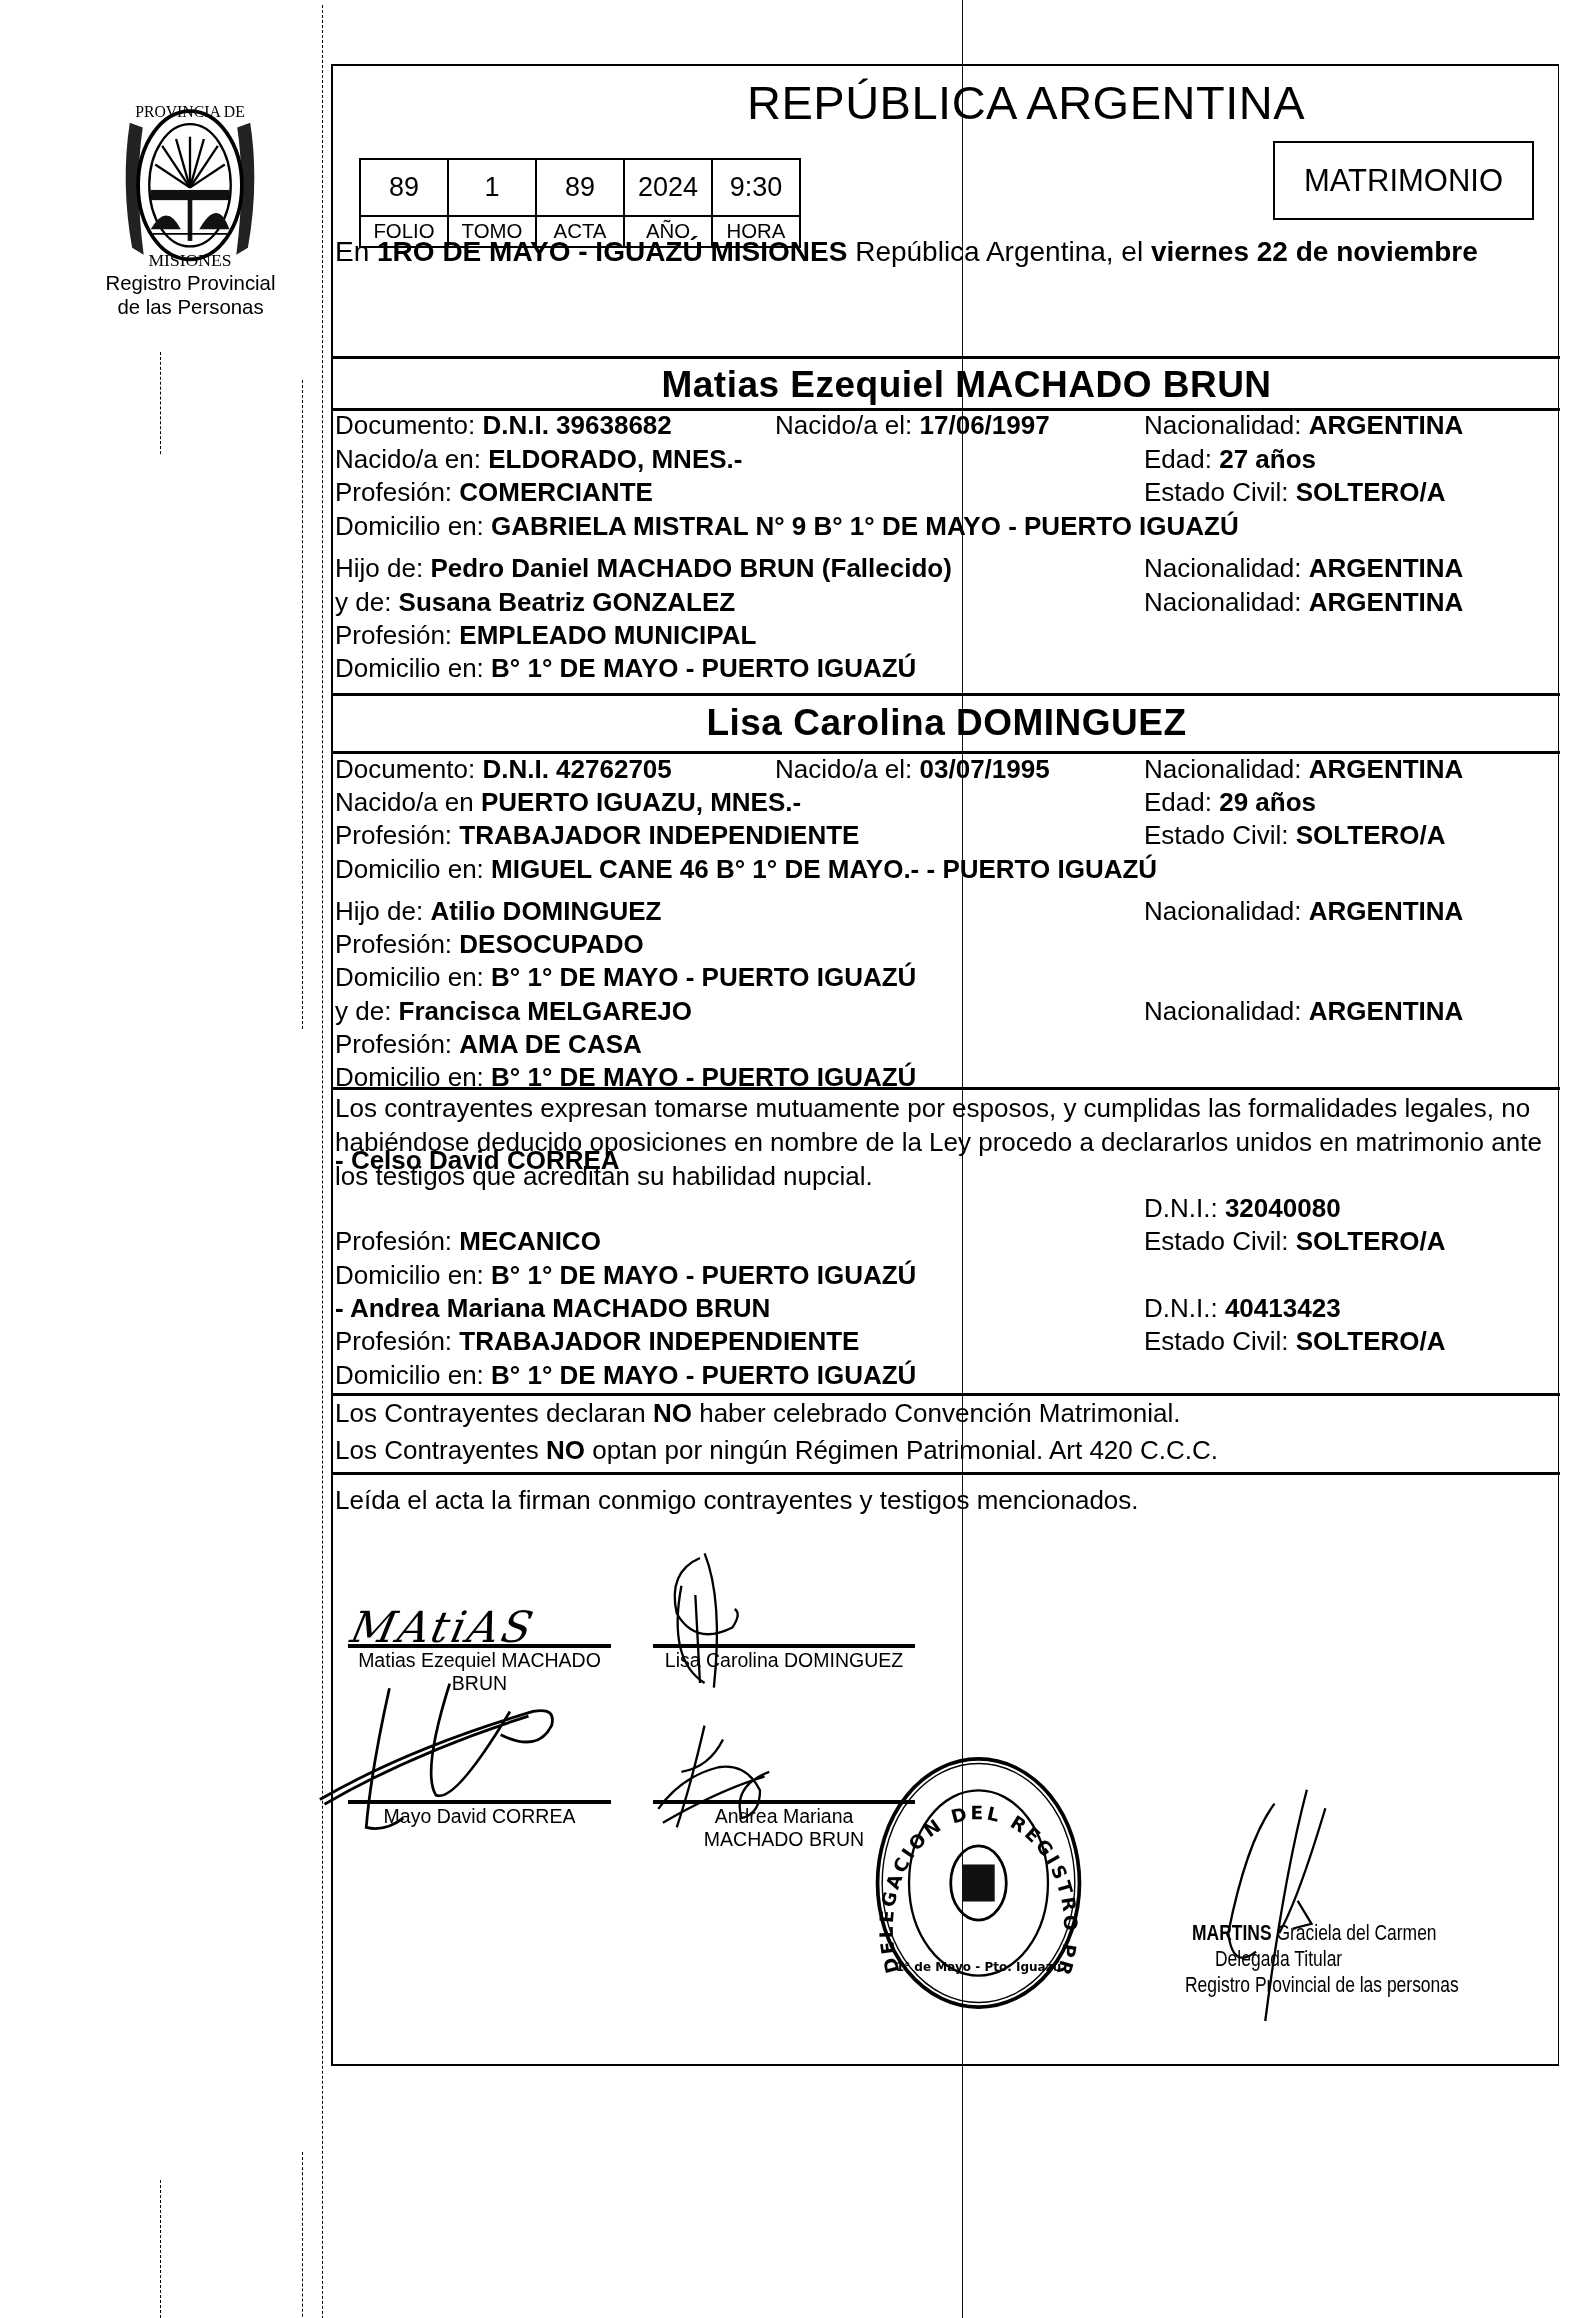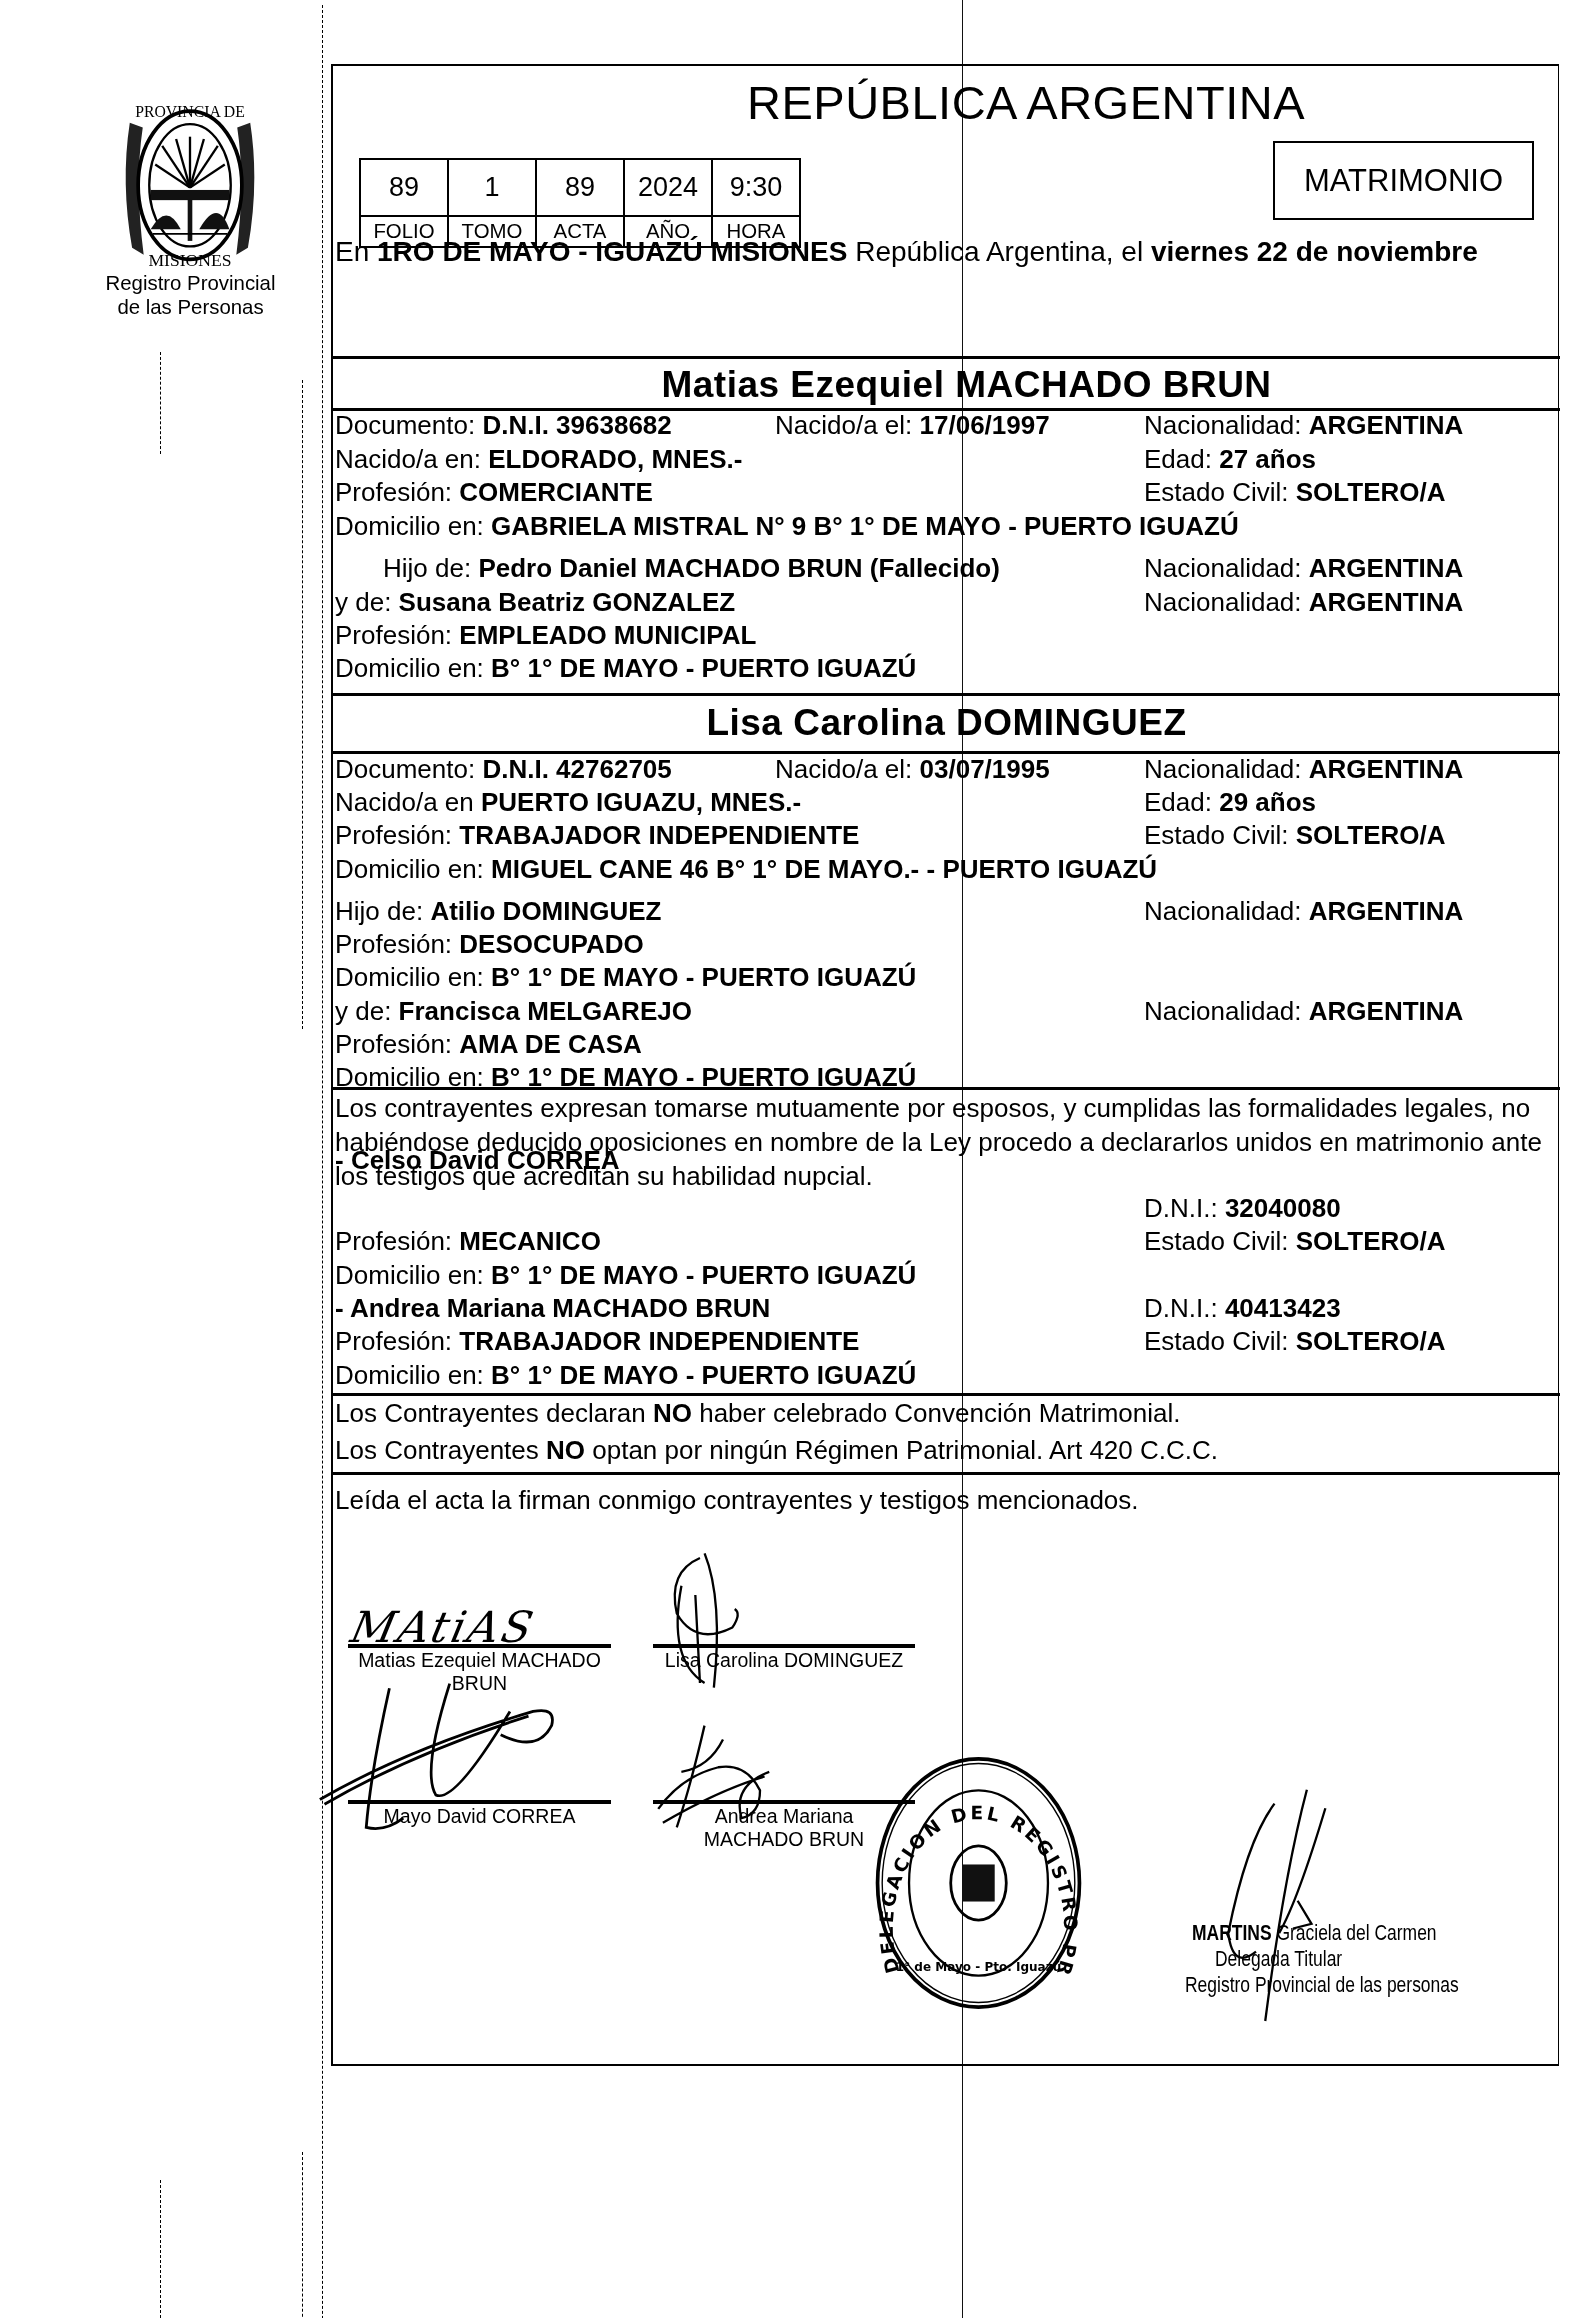--- a/index.html
+++ b/index.html
@@ -124,21 +124,21 @@
 <div class="row col3" style="top:409px;"><span>Nacionalidad: </span><span class="b">ARGENTINA</span></div>
 
 <div class="row col1" style="top:443px;"><span>Nacido/a en: </span><span class="b">ELDORADO, MNES.-</span></div>
 <div class="row col3" style="top:443px;"><span>Edad: </span><span class="b">27 años</span></div>
 
 <div class="row col1" style="top:476px;"><span>Profesión: </span><span class="b">COMERCIANTE</span></div>
 <div class="row col3" style="top:476px;"><span>Estado Civil: </span><span class="b">SOLTERO/A</span></div>
 
 <div class="row col1" style="top:510px;"><span>Domicilio en: </span><span class="b">GABRIELA MISTRAL N° 9 B° 1° DE MAYO - PUERTO IGUAZÚ</span></div>
 
-<div class="row col1" style="top:552px;margin-left:48px;"><span>Hijo de: </span><span class="b">Pedro Daniel MACHADO BRUN (Fallecido)</span></div>
+<div class="row col1" style="top:552px;"><span>Hijo de: </span><span class="b">Pedro Daniel MACHADO BRUN (Fallecido)</span></div>
 <div class="row col3" style="top:552px;"><span>Nacionalidad: </span><span class="b">ARGENTINA</span></div>
 <div class="row col1" style="top:586px;"><span>y de: </span><span class="b">Susana Beatriz GONZALEZ</span></div>
 <div class="row col3" style="top:586px;"><span>Nacionalidad: </span><span class="b">ARGENTINA</span></div>
 <div class="row col1" style="top:619px;"><span>Profesión: </span><span class="b">EMPLEADO MUNICIPAL</span></div>
 <div class="row col1" style="top:652px;"><span>Domicilio en: </span><span class="b">B° 1° DE MAYO - PUERTO IGUAZÚ</span></div>
 
 <div class="name-title" style="top:697px;">Lisa Carolina DOMINGUEZ</div>
 
 <div class="row col1" style="top:753px;"><span>Documento: </span><span class="b">D.N.I. 42762705</span></div>
 <div class="row col2" style="top:753px;"><span>Nacido/a el: </span><span class="b">03/07/1995</span></div>

